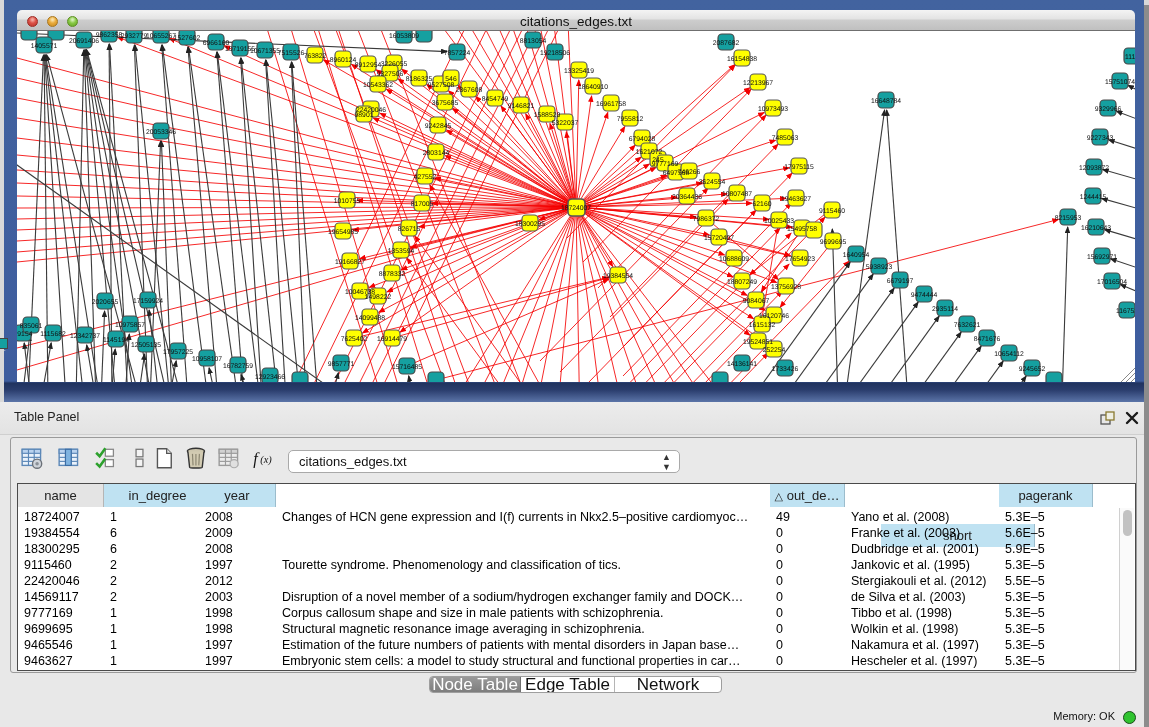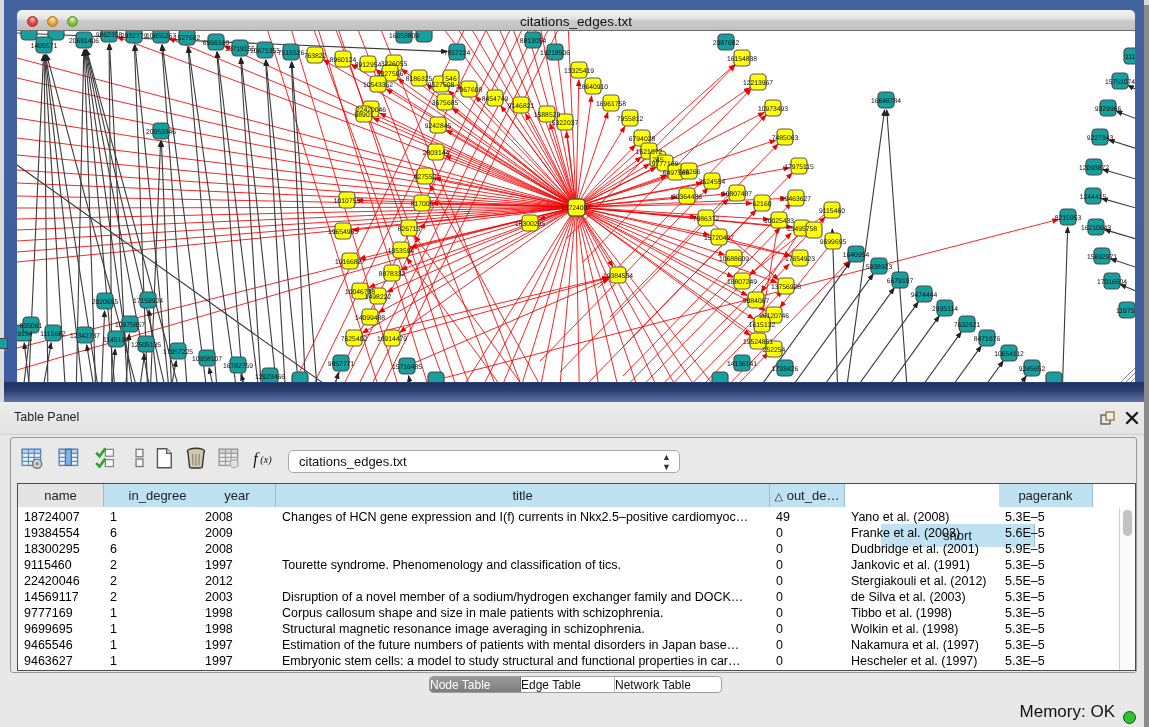--- a/index.html
+++ b/index.html
@@ -30,24 +30,24 @@
 #combo{position:absolute;left:277px;top:12px;width:392px;height:23px;background:#fff;border:1px solid #a9a9a9;border-radius:5px;font-size:13px;color:#111;line-height:21px;padding-left:10px}
 #combo .arr{position:absolute;right:8px;top:1px;font-size:9px;color:#333;line-height:10px}
 
 #tbl{position:absolute;left:6px;top:45px;width:1119px;height:188px;background:#fff;border:1px solid #4a4a4a}
 .hd{position:absolute;top:0;height:23px;background:#bfe2f2;border-right:1px solid #9bbccc;font-size:13px;color:#222;text-align:center;line-height:23px}
 .rowtxt{position:absolute;font-size:12.5px;color:#000;white-space:nowrap}
 #vsb{position:absolute;right:1px;top:24px;width:15px;height:162px;background:#fafafa;border-left:1px solid #d0d0d0}
 #vsbthumb{position:absolute;left:2.5px;top:2px;width:9px;height:26px;background:#c2c2c2;border-radius:5px}
 
 #tabs{position:absolute;left:429px;top:274px;height:17px;display:flex;border:1px solid #9e9e9e;border-radius:4px;overflow:hidden;background:#fff}
-.tab{font-size:12px;line-height:16px;color:#111;border-right:1px solid #b5b5b5;text-align:left}
+.tab{font-size:17px;line-height:16px;color:#111;border-right:1px solid #b5b5b5;text-align:center}
 .tab.sel{background:linear-gradient(180deg,#9a9a9a,#7d7d7d);color:#fff;border-right:1px solid #6f6f6f}
 .tab:last-child{border-right:none}
-#mem{position:absolute;right:34px;bottom:5px;font-size:17px;color:#111}
+#mem{position:absolute;right:34px;bottom:5px;font-size:11px;color:#111}
 #memdot{position:absolute;right:13.5px;bottom:3px;width:13px;height:13px;border-radius:50%;background:#2fc32f;border:1.5px solid #1a4d1a}
 #brstrip{position:absolute;right:0;top:0;width:5px;height:325px;background:#8c8c8c}
 </style></head>
 <body>
 <div id="app">
  <div id="desk">
       <div id="blue"></div>
       <div id="rstrip"></div>
       <div style="position:absolute;left:0;top:338px;width:8px;height:11px;background:#15a0a0;border:1px solid #444;border-left:none"></div>
       <div style="position:absolute;left:1px;top:346px;font-size:8px;color:#dadada">~</div>
@@ -622,21 +622,20 @@
 <svg class="ticon" style="left:240px" width="30" height="23" viewBox="0 0 26 20">
             <text x="2" y="15" font-size="14" font-style="italic" font-family="Liberation Serif,serif" fill="#111">f</text>
             <text x="8" y="14" font-size="9" font-style="italic" font-family="Liberation Serif,serif" fill="#111">(x)</text>
           </svg>
        <div id="combo">citations_edges.txt<div class="arr">▲<br>▼</div></div>
      </div>
      <div id="tbl">
           <div class="hd" style="left:0px;width:86px;background:#e4e4e4;border-right:1px solid #b5b5b5;">name</div>
 <div class="hd" style="left:86px;width:108px;">in_degree</div>
 <div class="hd" style="left:181px;width:77px;">year</div>
-<div class="hd" style="left:258px;width:494px;">title</div>
 <div class="hd" style="left:752px;width:75px;"><span style="font-size:11px">△</span> out_de…</div>
 <div class="hd" style="left:863px;width:154px;margin-top:40px;">short</div>
 <div class="hd" style="left:981px;width:94px;">pagerank</div>
 <div class="rowtxt" style="left:6px;top:26px">18724007</div>
 <div class="rowtxt" style="left:92px;top:26px">1</div>
 <div class="rowtxt" style="left:187px;top:26px">2008</div>
 <div class="rowtxt" style="left:264px;top:26px">Changes of HCN gene expression and I(f) currents in Nkx2.5–positive cardiomyoc…</div>
 <div class="rowtxt" style="left:758px;top:26px">49</div>
 <div class="rowtxt" style="left:833px;top:26px">Yano et al. (2008)</div>
 <div class="rowtxt" style="left:987px;top:26px">5.3E–5</div>
@@ -650,21 +649,21 @@
 <div class="rowtxt" style="left:92px;top:58px">6</div>
 <div class="rowtxt" style="left:187px;top:58px">2008</div>
 <div class="rowtxt" style="left:758px;top:58px">0</div>
 <div class="rowtxt" style="left:833px;top:58px">Dudbridge et al. (2001)</div>
 <div class="rowtxt" style="left:987px;top:58px">5.9E–5</div>
 <div class="rowtxt" style="left:6px;top:74px">9115460</div>
 <div class="rowtxt" style="left:92px;top:74px">2</div>
 <div class="rowtxt" style="left:187px;top:74px">1997</div>
 <div class="rowtxt" style="left:264px;top:74px">Tourette syndrome. Phenomenology and classification of tics.</div>
 <div class="rowtxt" style="left:758px;top:74px">0</div>
-<div class="rowtxt" style="left:833px;top:74px">Jankovic et al. (1991)</div>
+<div class="rowtxt" style="left:833px;top:74px">Jankovic et al. (1995)</div>
 <div class="rowtxt" style="left:987px;top:74px">5.3E–5</div>
 <div class="rowtxt" style="left:6px;top:90px">22420046</div>
 <div class="rowtxt" style="left:92px;top:90px">2</div>
 <div class="rowtxt" style="left:187px;top:90px">2012</div>
 <div class="rowtxt" style="left:758px;top:90px">0</div>
 <div class="rowtxt" style="left:833px;top:90px">Stergiakouli et al. (2012)</div>
 <div class="rowtxt" style="left:987px;top:90px">5.5E–5</div>
 <div class="rowtxt" style="left:6px;top:106px">14569117</div>
 <div class="rowtxt" style="left:92px;top:106px">2</div>
 <div class="rowtxt" style="left:187px;top:106px">2003</div>

